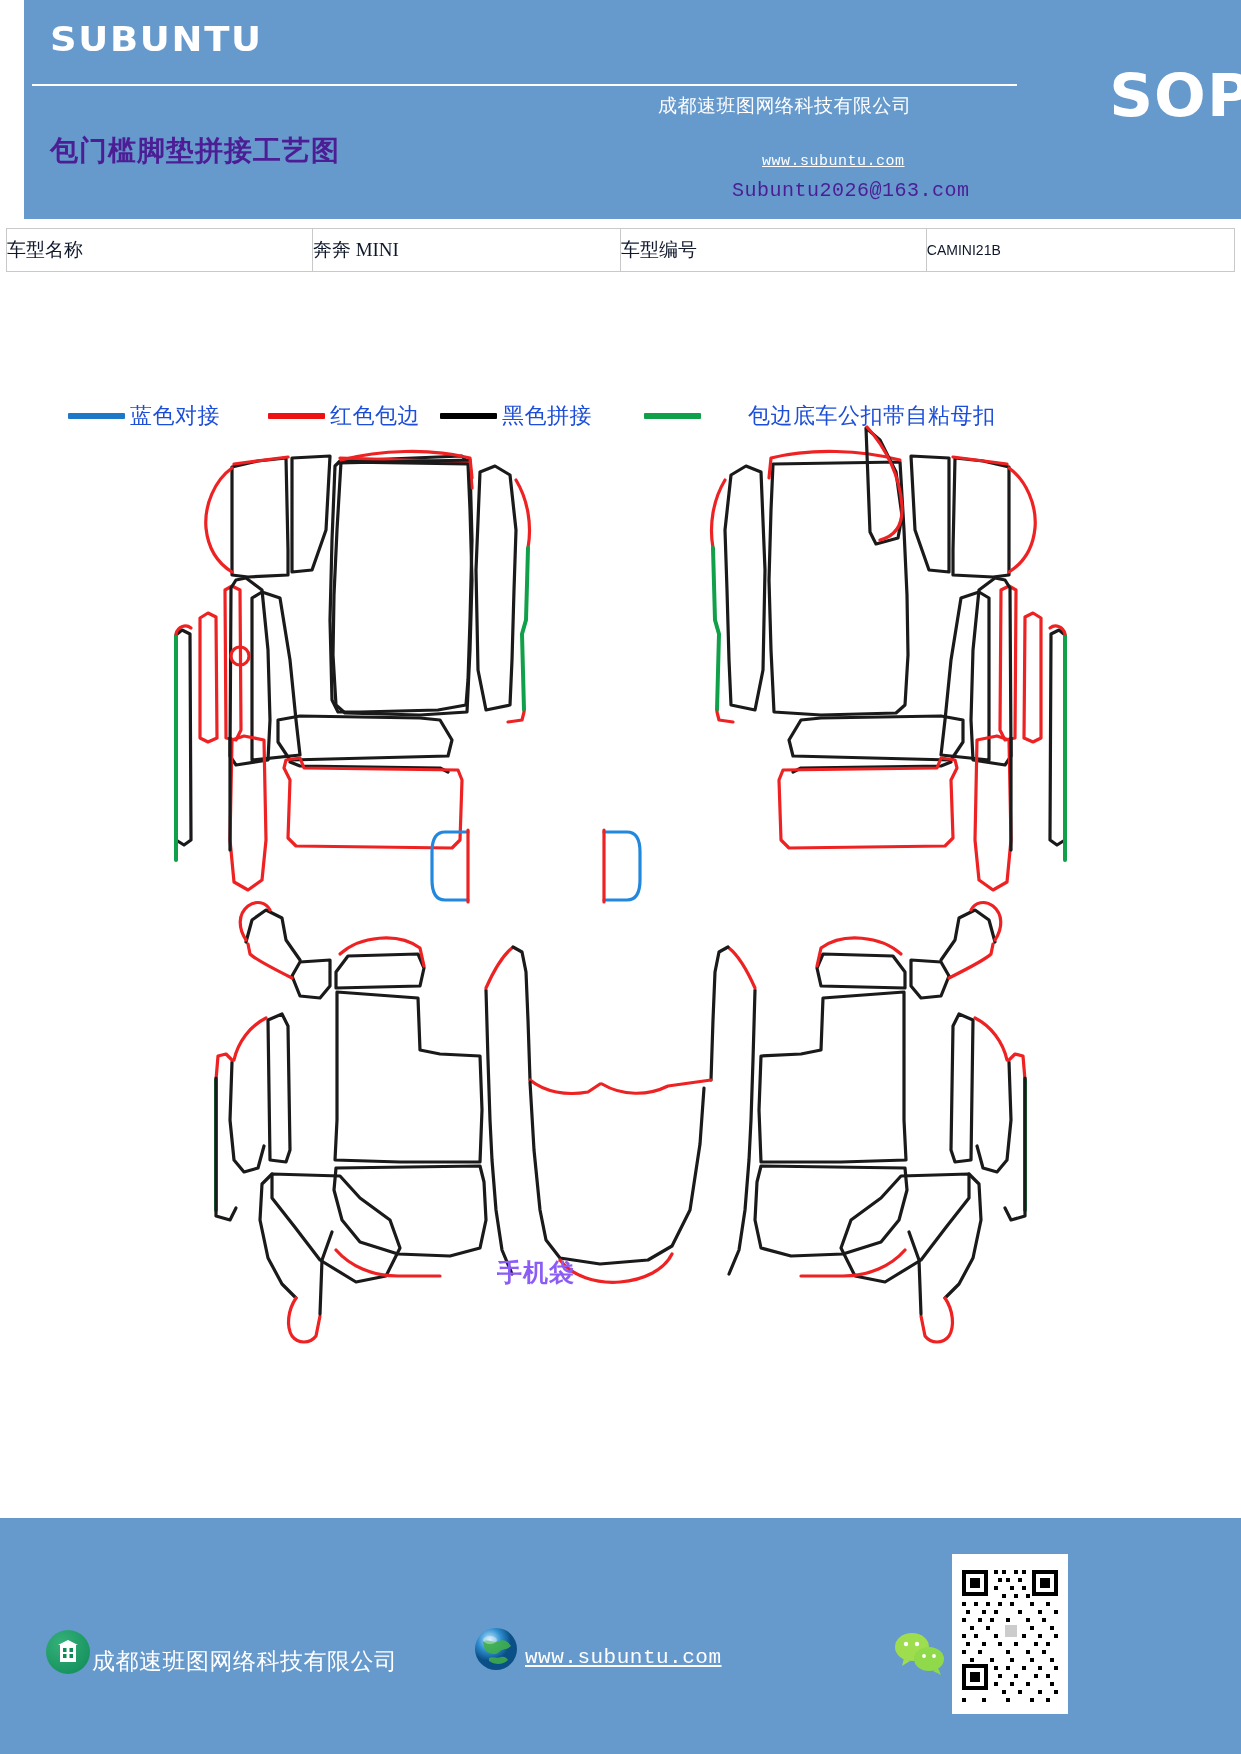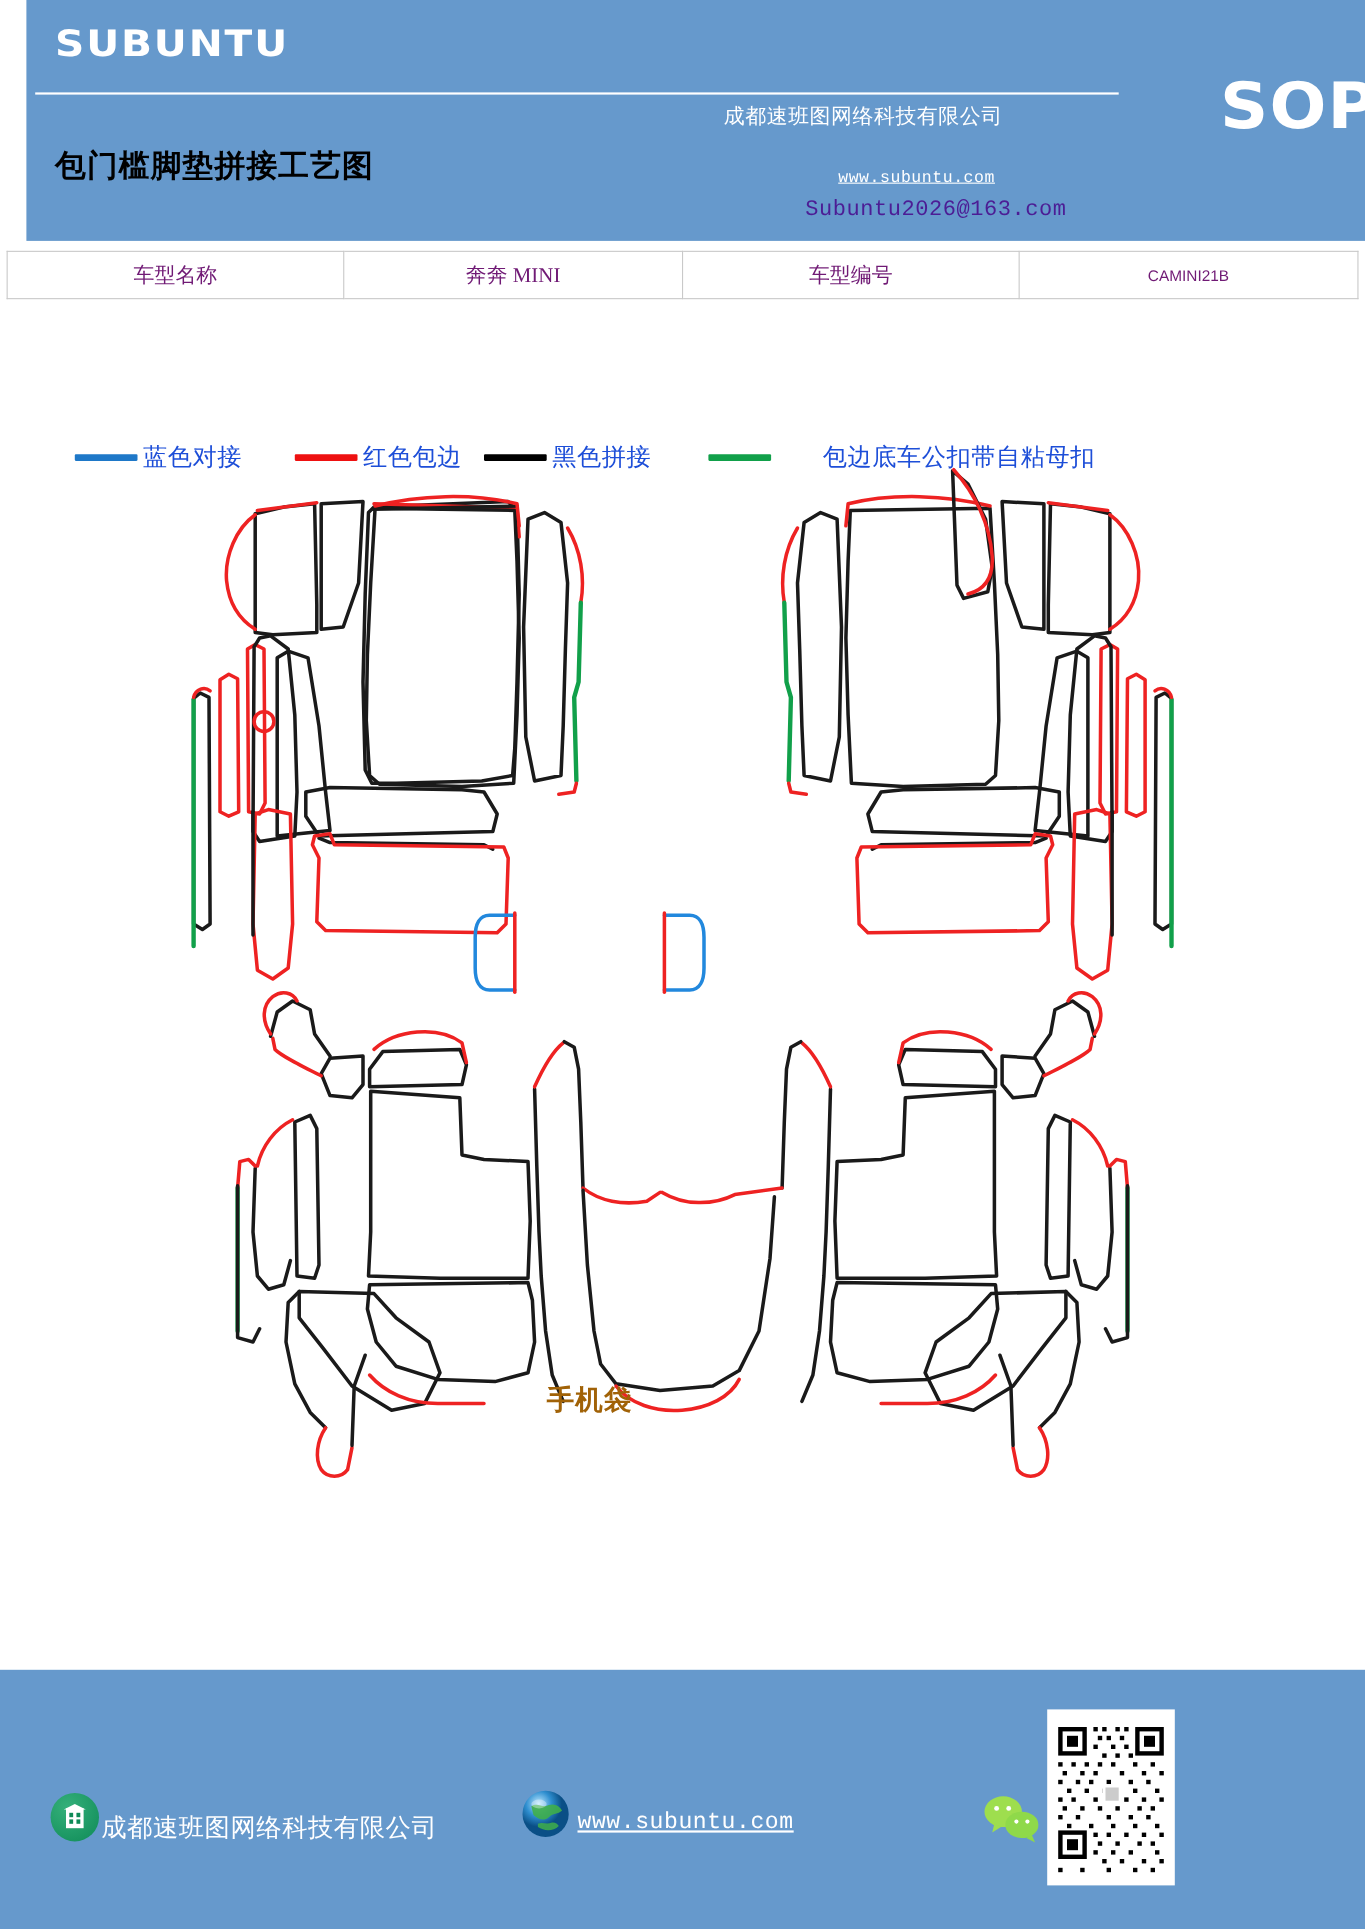--- a/index.html
+++ b/index.html
@@ -44,21 +44,21 @@
   .header-rule {
     position: absolute;
     left: 8px; top: 84px;
     width: 985px;
     height: 2px;
     background: #ffffff;
   }
   .doc-title {
     position: absolute;
     left: 26px; top: 132px;
-    color: #000000;
+    color: #4c1d95;
     font-family: "DejaVu Sans", sans-serif;
     font-weight: bold;
     font-size: 28px;
     letter-spacing: 1px;
   }
   .company-cn {
     position: absolute;
     left: 634px; top: 93px;
     color: #ffffff;
     font-size: 19px;
@@ -98,24 +98,23 @@
   .info-table {
     position: absolute;
     left: 6px; top: 228px;
     width: 1229px;
     border-collapse: collapse;
     table-layout: fixed;
   }
   .info-table td {
     border: 1px solid #c9c9c9;
     height: 42px;
-    text-align: center;
     vertical-align: middle;
     font-size: 19px;
-    color: #701a75;
+    color: #0f172a;
     padding: 0;
   }
   .info-table td.label { width: 274px; }
   .info-table td.value { width: 276px; }
   .info-table td.value-en {
     font-family: "Liberation Sans", sans-serif;
     font-size: 14px;
     margin-left: 28px;
   }
 
@@ -157,21 +156,21 @@
     width: 1241px;
     height: 1000px;
   }
   .drawing svg { display: block; }
 
   .phone-label {
     position: absolute;
     left: 497px; top: 836px;
     font-size: 25px;
     font-weight: bold;
-    color: #a16207;
+    color: #8b5cf6;
     font-family: "DejaVu Sans", sans-serif;
     letter-spacing: 1px;
   }
 
   
   .footer {
     position: absolute;
     left: 0; bottom: 0;
     width: 1241px;
     height: 236px;

